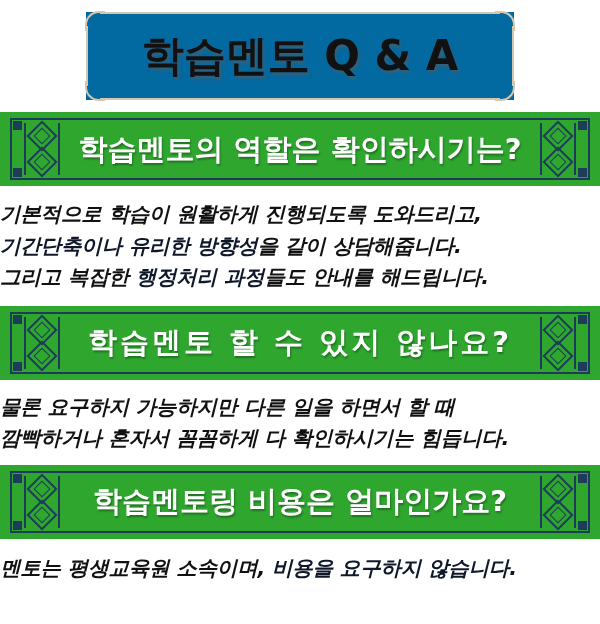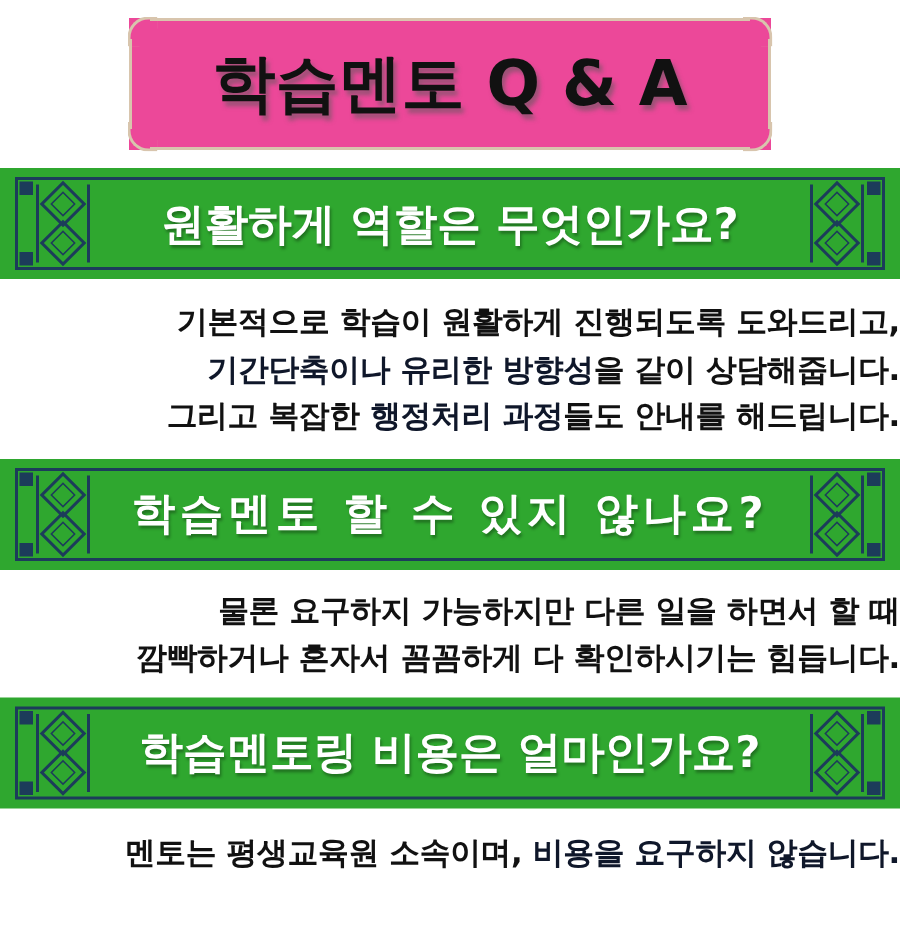--- a/index.html
+++ b/index.html
@@ -31,21 +31,21 @@
     align-items: center;
     justify-content: center;
   }
   .title-frame {
     position: relative;
     width: 428px;
     height: 88px;
     display: flex;
     align-items: center;
     justify-content: center;
-    background: #ec4899;
+    background: #0369a1;
   }
   
   .title-frame .edge {
     position: absolute;
     background: #d8c5ad;
   }
   .title-frame .edge.top    { left: 14px; right: 14px; top: 0;    height: 2px; }
   .title-frame .edge.bottom { left: 14px; right: 14px; bottom: 0; height: 2px; }
   .title-frame .edge.left   { top: 14px; bottom: 14px; left: 0;   width: 2px; }
   .title-frame .edge.right  { top: 14px; bottom: 14px; right: 0;  width: 2px; }
@@ -155,22 +155,23 @@
   .answer {
     padding: 13px 0 12px 0;
     background: #ffffff;
   }
   .answer .line {
     font-size: 20.5px;
     font-weight: 700;
     color: #111111;
     line-height: 1.54;
     white-space: nowrap;
-    text-align: right;
+    text-align: left;
     letter-spacing: -0.2px;
+    font-style: italic;
   }
   .answer .line .blue { color: #0f172a; }
   .answer .line .black { color: #111111; }
 
   .answer.tight { padding: 12px 0 10px 0; }
   .answer.last  { padding: 14px 0 0 0; }
 </style>
 </head>
 <body>
 
@@ -197,21 +198,21 @@
     <span class="corner-sq tr"></span>
     <span class="corner-sq br"></span>
     <span class="ornament left">
       <span class="dia"></span>
       <span class="dia"></span>
     </span>
     <span class="ornament right">
       <span class="dia"></span>
       <span class="dia"></span>
     </span>
-    <span class="banner-text">원활하게 역할은 무엇인가요?</span>
+    <span class="banner-text">학습멘토의 역할은 확인하시기는?</span>
   </div>
 
   <div class="answer">
     <div class="line"><span class="black">기본적으로 학습이 원활하게 진행되도록 도와드리고,</span></div>
     <div class="line"><span class="blue">기간단축이나 유리한 방향성</span><span class="black">을 같이 상담해줍니다.</span></div>
     <div class="line"><span class="black">그리고 복잡한 </span><span class="blue">행정처리 과정</span><span class="black">들도 안내를 해드립니다.</span></div>
   </div>
 
   <div class="banner">
     <span class="inner-rule"></span>

